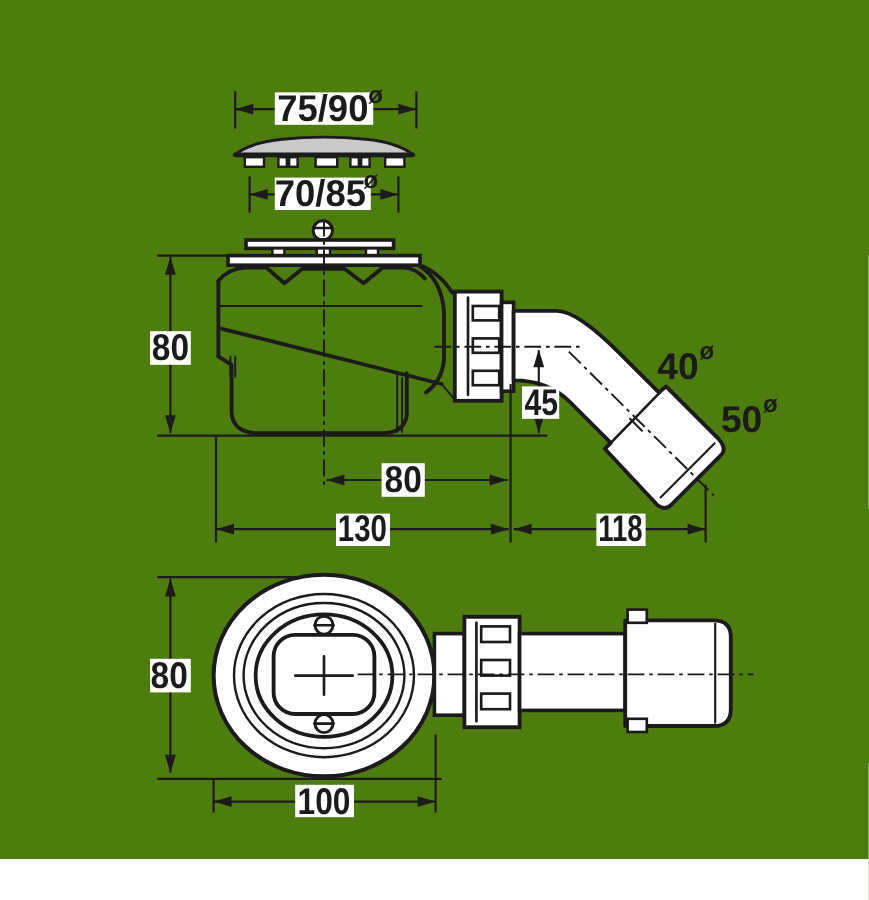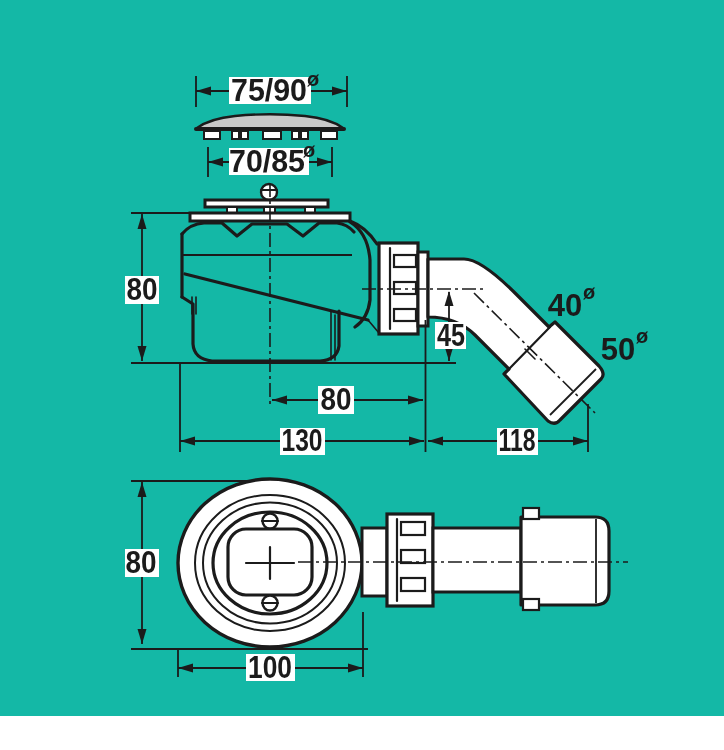--- a/index.html
+++ b/index.html
@@ -1,16 +1,16 @@
 <!DOCTYPE html>
 <html><head>
 <meta charset="utf-8">
 <style>
   html,body{margin:0;padding:0;background:#ffffff;}
-  .canvas{position:relative;width:724px;height:716px;background:#14b8a6;overflow:hidden;}
+  .canvas{position:relative;width:724px;height:716px;background:#4d7c0f;overflow:hidden;}
   svg{display:block;}
   .thick{fill:none;stroke:#1b1b1b;stroke-width:3.2;stroke-linecap:round;stroke-linejoin:round;}
   .med{fill:none;stroke:#1b1b1b;stroke-width:2.2;stroke-linecap:round;stroke-linejoin:round;}
   .thin{fill:none;stroke:#1b1b1b;stroke-width:1.6;stroke-linecap:round;}
   .dim{fill:none;stroke:#1b1b1b;stroke-width:1.8;stroke-linecap:butt;}
   .cl{fill:none;stroke:#1b1b1b;stroke-width:1.6;stroke-dasharray:14 4 3 4;stroke-linecap:butt;}
   .wf{fill:#ffffff;stroke:#1b1b1b;}
   .ah{fill:#1b1b1b;stroke:none;}
   .bg{fill:#ffffff;stroke:none;}
   text{font-family:"Liberation Sans",sans-serif;font-weight:700;fill:#1b1b1b;}

